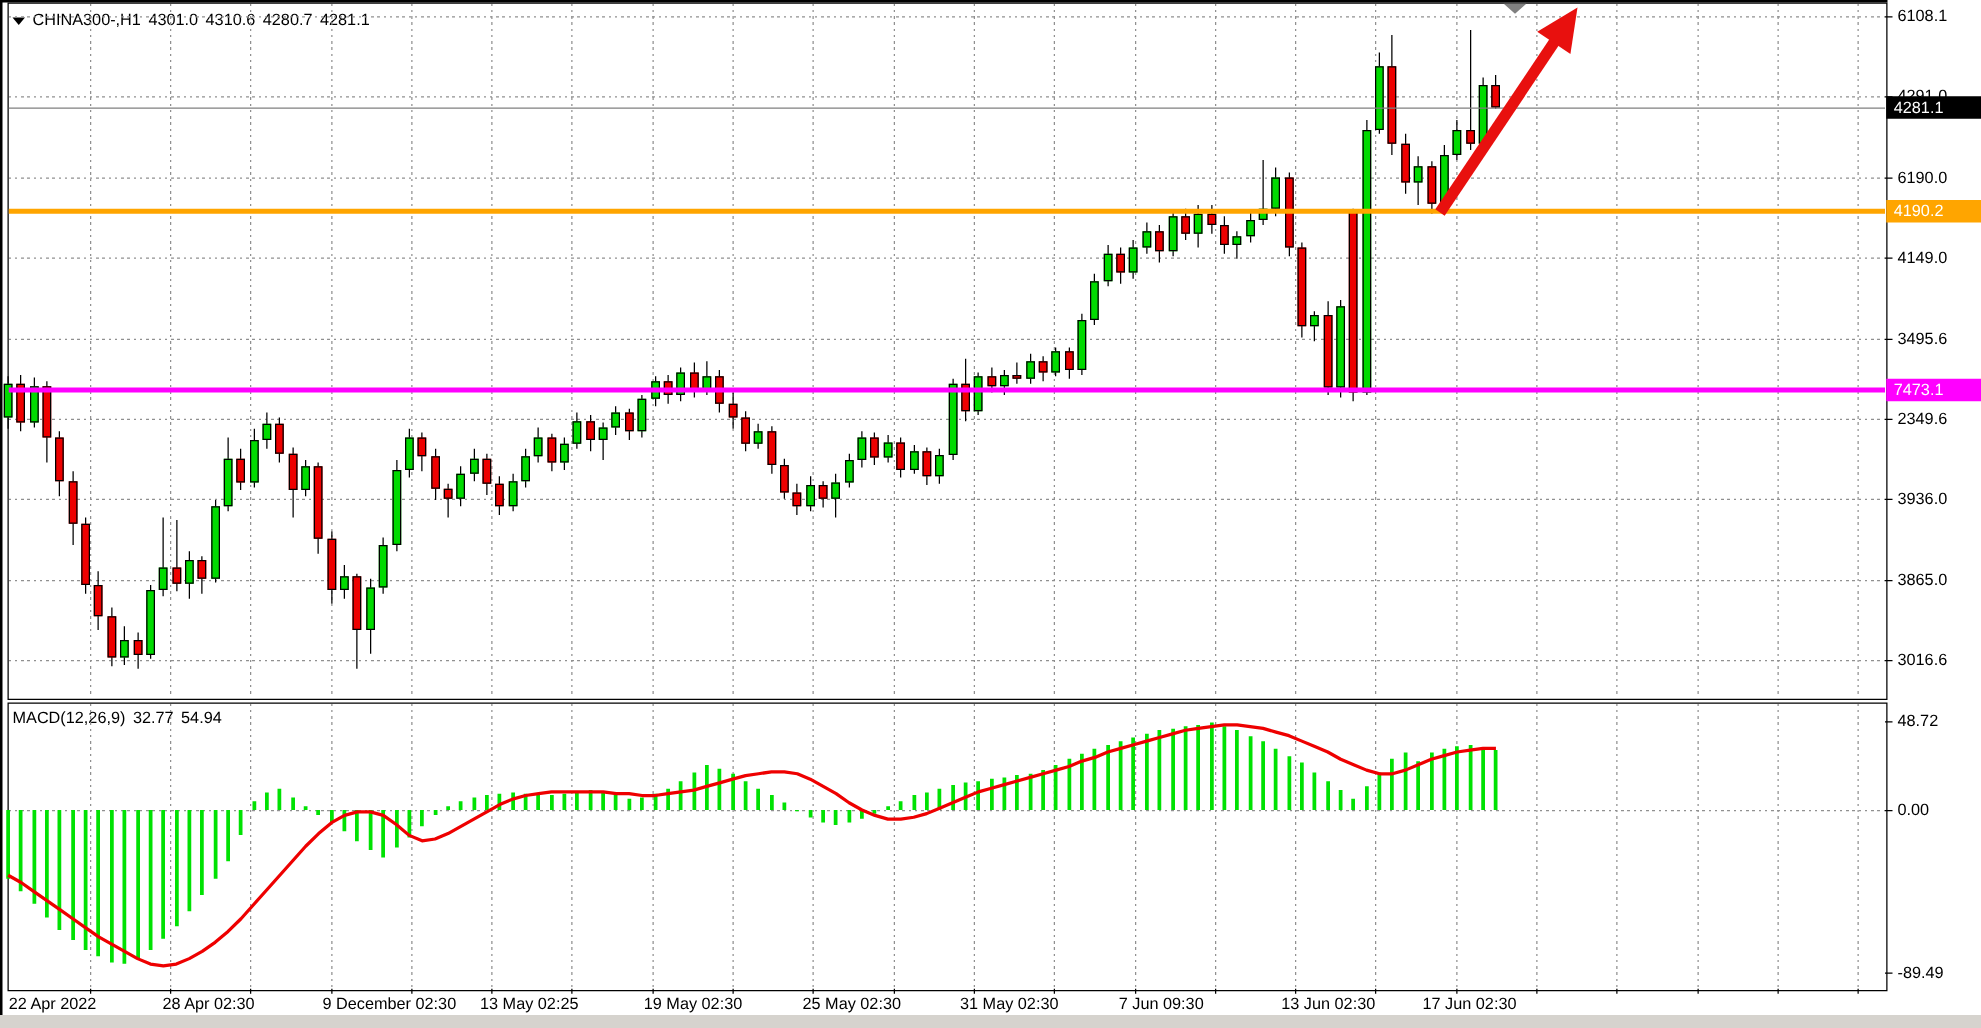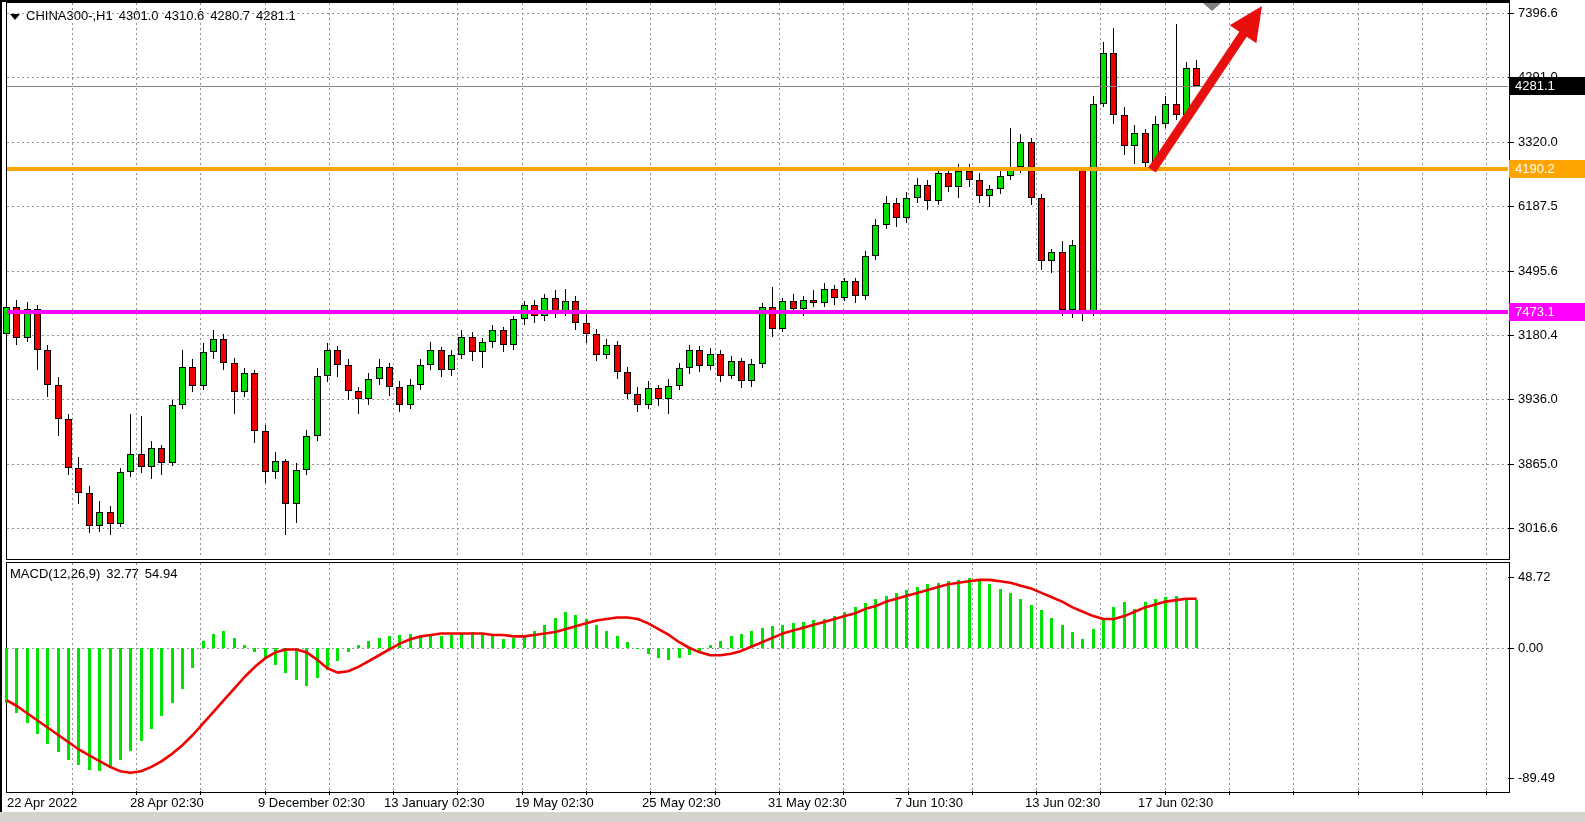--- a/index.html
+++ b/index.html
@@ -489,49 +489,49 @@
     <div class="macd-bar" style="left: 1184.9px; top: 598.7px; height: 49.3px; background: rgb(0, 226, 2);"></div>
     <div class="macd-bar" style="left: 1195.25px; top: 600.484px; height: 47.5165px; background: rgb(0, 226, 2);"></div>
     <svg width="1585" height="822" style="pointer-events: none;">
       <polyline points="6.5,700.2 16.85,706 27.2,713.25 37.55,720.5 47.9,727.75 58.25,735 68.6,742.25 78.95,749.5 89.3,755.3 99.64999999999999,761.1 110,766.9 120.35,771.25 130.7,772.7 141.04999999999998,771.25 151.4,766.9 161.75,761.1 172.1,753.85 182.45,745.15 192.79999999999998,735 203.15,723.4 213.5,711.8 223.85,700.2 234.2,688.6 244.54999999999998,677 254.89999999999998,666.85 265.25,658.15 275.59999999999997,652.35 285.95,649.45 296.3,649.45 306.65,652.35 317,659.6 327.34999999999997,668.3 337.7,672.65 348.05,671.2 358.4,666.85 368.75,661.05 379.09999999999997,655.25 389.45,649.45 399.8,643.65 410.15,639.3 420.5,636.4 430.84999999999997,634.95 441.2,633.5 451.55,633.5 461.9,633.5 472.25,633.5 482.59999999999997,633.5 492.95,634.95 503.29999999999995,634.95 513.65,636.4 524,636.4 534.35,634.95 544.6999999999999,633.5 555.05,632.05 565.4,629.15 575.75,626.25 586.1,623.35 596.4499999999999,620.45 606.8,619 617.15,617.55 627.5,617.55 637.85,619 648.1999999999999,623.35 658.55,629.15 668.9,634.95 679.25,642.2 689.6,648 699.9499999999999,652.35 710.3,655.25 720.65,655.25 731,653.8 741.35,650.9 751.6999999999999,646.55 762.05,642.2 772.4,637.85 782.75,633.5 793.1,630.6 803.4499999999999,627.7 813.8,624.8 824.15,621.9 834.5,619 844.85,616.1 855.1999999999999,613.2 865.55,608.85 875.9,605.95 886.25,601.6 896.6,598.7 906.9499999999999,595.8 917.3,592.9 927.65,590 938,587.1 948.35,584.2 958.6999999999999,582.75 969.05,581.3 979.4,579.85 989.75,579.85 1000.0999999999999,581.3 1010.4499999999999,582.75 1020.8,585.65 1031.1499999999999,588.55 1041.5,592.9 1051.85,597.25 1062.2,601.6 1072.55,607.4 1082.8999999999999,611.75 1093.25,616.1 1103.6,619 1113.95,619 1124.3,616.1 1134.6499999999999,611.75 1145,607.4 1155.35,604.5 1165.7,601.6 1176.05,600.15 1186.3999999999999,598.7 1196.75,598.7" fill="none" stroke="#EE0000" stroke-width="2.6" stroke-linejoin="round"></polyline>
     </svg>
     <svg width="1585" height="822" style="pointer-events: none;">
       <line x1="1152" y1="170" x2="1244.1748730068111" y2="32.57564388075451" stroke="#E8100E" stroke-width="9"></line>
       <polygon points="1262,6 1256.348624510114,43.149185119896174 1229.7729806293596,25.324058126707172" fill="#E8100E"></polygon>
     </svg>
     <div class="tick" style="left: 1508px; top: 13px; width: 6px; height: 1px;"></div>
-    <div class="lbl" style="left: 1518px; top: 5px;">7396.6</div>
+    <div class="lbl" style="left: 1518px; top: 5px;">6108.1</div>
     <div class="tick" style="left: 1508px; top: 77.375px; width: 6px; height: 1px;"></div>
     <div class="lbl" style="left: 1518px; top: 69.375px;">4291.0</div>
     <div class="tick" style="left: 1508px; top: 141.75px; width: 6px; height: 1px;"></div>
-    <div class="lbl" style="left: 1518px; top: 133.75px;">3320.0</div>
+    <div class="lbl" style="left: 1518px; top: 133.75px;">6190.0</div>
     <div class="tick" style="left: 1508px; top: 206.125px; width: 6px; height: 1px;"></div>
-    <div class="lbl" style="left: 1518px; top: 198.125px;">6187.5</div>
+    <div class="lbl" style="left: 1518px; top: 198.125px;">4149.0</div>
     <div class="tick" style="left: 1508px; top: 270.5px; width: 6px; height: 1px;"></div>
     <div class="lbl" style="left: 1518px; top: 262.5px;">3495.6</div>
     <div class="tick" style="left: 1508px; top: 334.875px; width: 6px; height: 1px;"></div>
-    <div class="lbl" style="left: 1518px; top: 326.875px;">3180.4</div>
+    <div class="lbl" style="left: 1518px; top: 326.875px;">2349.6</div>
     <div class="tick" style="left: 1508px; top: 399.25px; width: 6px; height: 1px;"></div>
     <div class="lbl" style="left: 1518px; top: 391.25px;">3936.0</div>
     <div class="tick" style="left: 1508px; top: 463.625px; width: 6px; height: 1px;"></div>
     <div class="lbl" style="left: 1518px; top: 455.625px;">3865.0</div>
     <div class="tick" style="left: 1508px; top: 528px; width: 6px; height: 1px;"></div>
     <div class="lbl" style="left: 1518px; top: 520px;">3016.6</div>
     <div class="pricebox" style="top: 159.769px; background: rgb(255, 165, 0);">4190.2</div>
     <div class="pricebox" style="top: 303.026px; background: rgb(255, 0, 255);">7473.1</div>
     <div class="pricebox" style="top: 77.3512px; background: rgb(0, 0, 0); color: rgb(255, 255, 255);">4281.1</div>
     <div class="tick" style="left: 1508px; top: 577.356px; width: 6px; height: 1px;"></div>
     <div class="lbl" style="left: 1518px; top: 569.356px;">48.72</div>
     <div class="tick" style="left: 1508px; top: 648px; width: 6px; height: 1px;"></div>
     <div class="lbl" style="left: 1518px; top: 640px;">0.00</div>
     <div class="tick" style="left: 1508px; top: 777.76px; width: 6px; height: 1px;"></div>
     <div class="lbl" style="left: 1518px; top: 769.76px;">-89.49</div>
     <div class="lbl" style="left: 7px; top: 795px;">22 Apr 2022</div>
     <div class="lbl" style="left: 130px; top: 795px;">28 Apr 02:30</div>
     <div class="lbl" style="left: 258px; top: 795px;">9 December 02:30</div>
-    <div class="lbl" style="left: 384px; top: 795px;">13 January 02:30</div>
+    <div class="lbl" style="left: 384px; top: 795px;">13 May 02:25</div>
     <div class="lbl" style="left: 515px; top: 795px;">19 May 02:30</div>
     <div class="lbl" style="left: 642px; top: 795px;">25 May 02:30</div>
     <div class="lbl" style="left: 768px; top: 795px;">31 May 02:30</div>
-    <div class="lbl" style="left: 895px; top: 795px;">7 Jun 10:30</div>
+    <div class="lbl" style="left: 895px; top: 795px;">7 Jun 09:30</div>
     <div class="lbl" style="left: 1025px; top: 795px;">13 Jun 02:30</div>
     <div class="lbl" style="left: 1138px; top: 795px;">17 Jun 02:30</div>
   </div>
 
 </body></html>

